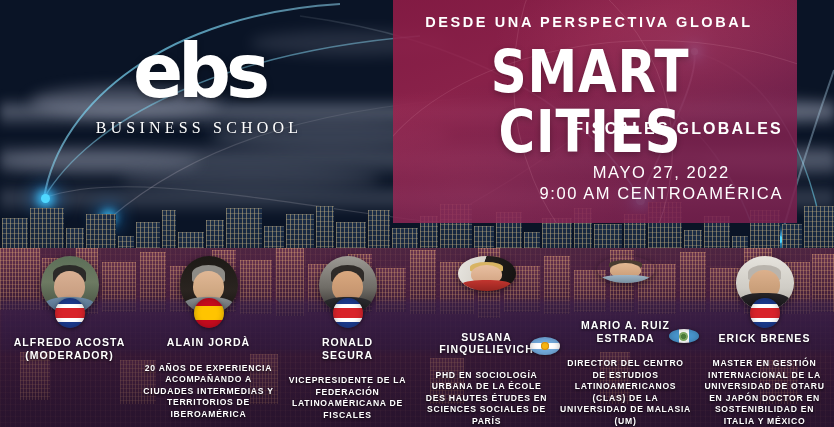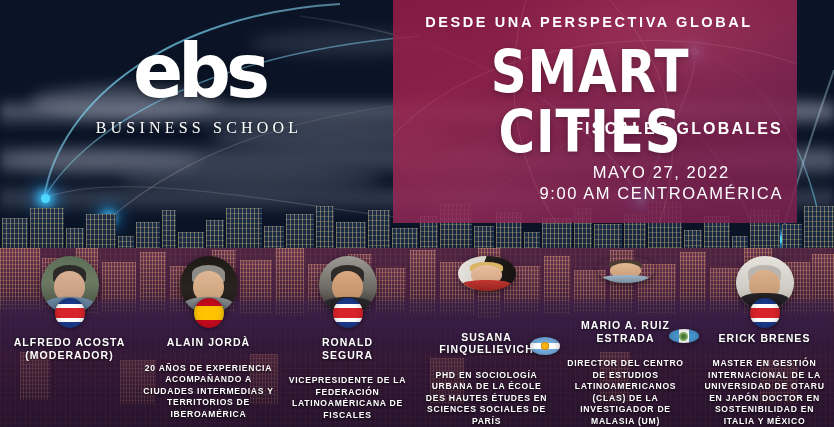--- a/index.html
+++ b/index.html
@@ -451,21 +451,21 @@
         <div class="ph">
           <div class="bgp" style="background:linear-gradient(180deg,#d9d4cb 0%,#c3bdb2 55%,#8e8ا7f 100%);"></div>
           <div class="hair" style="background:#4a3c30;"></div>
           <div class="hd" style="background:linear-gradient(180deg,#e3b893 0%,#c99b76 100%);"></div>
           <div class="body" style="background:linear-gradient(180deg,#9fb4c4 0%,#6d8597 100%);"></div>
         </div>
       </div>
       <div class="flag f-gt"></div>
       <div class="spk-name">MARIO A. RUIZ
 ESTRADA</div>
-      <div class="spk-bio">DIRECTOR DEL CENTRO DE ESTUDIOS LATINOAMERICANOS (CLAS) DE LA INVESTIGADOR DE MALASIA (UM)</div>
+      <div class="spk-bio">DIRECTOR DEL CENTRO DE ESTUDIOS LATINOAMERICANOS (CLAS) DE LA UNIVERSIDAD DE MALASIA (UM)</div>
     </div>
 
     <div class="spk">
       <div class="avatar">
         <div class="ph">
           <div class="bgp" style="background:linear-gradient(180deg,#e6e3dd 0%,#cfccc5 60%,#a8a49c 100%);"></div>
           <div class="hair" style="background:#b9b4ad;"></div>
           <div class="hd" style="background:linear-gradient(180deg,#dcb08c 0%,#c19771 100%);"></div>
           <div class="body" style="background:linear-gradient(180deg,#262427 0%,#141316 100%);"></div>
         </div>

